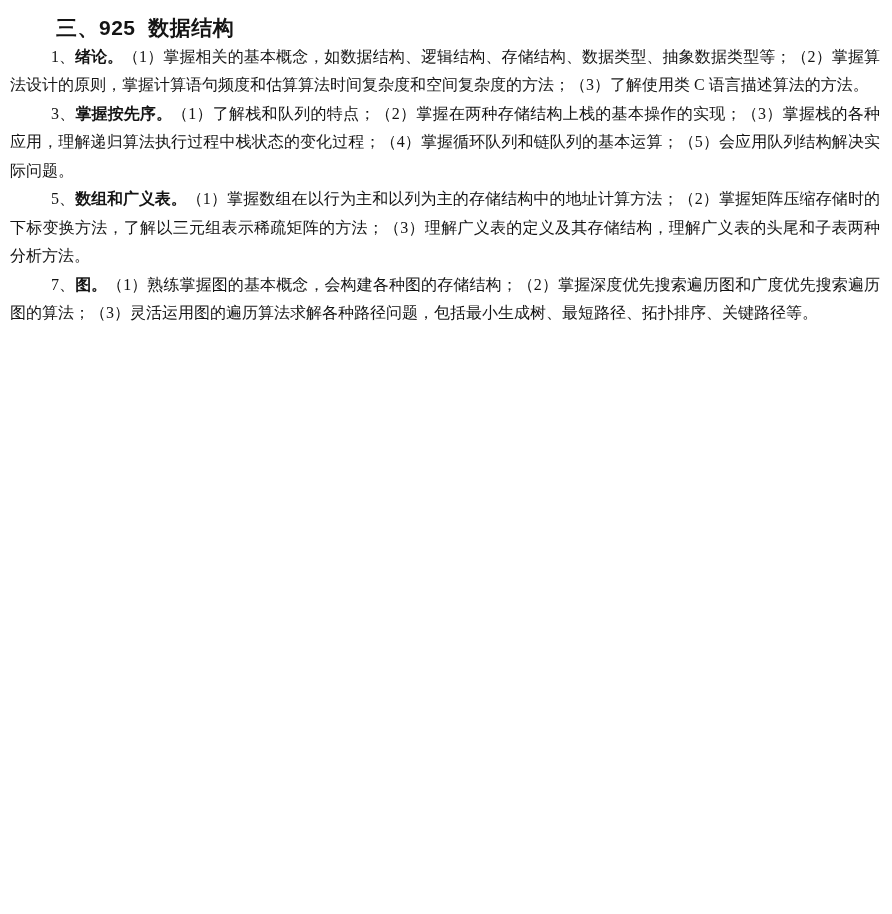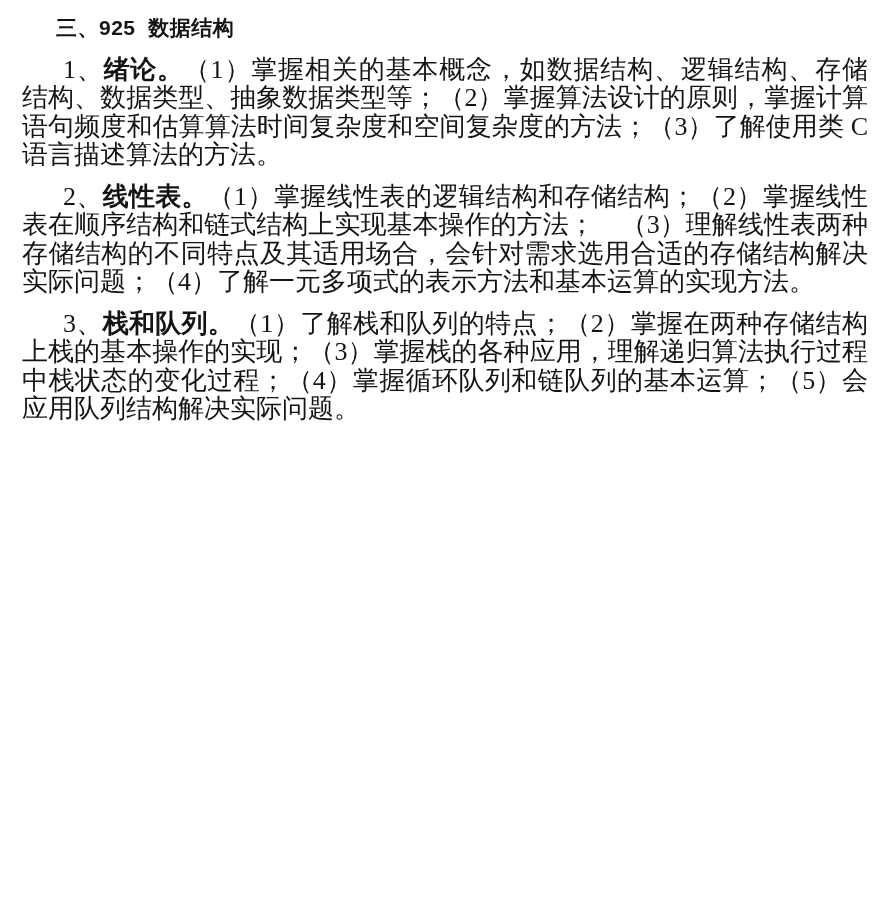--- a/index.html
+++ b/index.html
@@ -30,26 +30,26 @@
     line-height: 28.5px;
     letter-spacing: 0.5px;
     margin: 0 0 0 0;
     padding-left: 46px;
     white-space: pre;
   }
   .section {
     margin: 0;
   }
   .para {
-    font-size: 26px;
+    font-size: 16px;
     line-height: 28.5px;
     text-align: justify;
     text-justify: inter-character;
     text-indent: 41px;
-    margin: 12px;
+    margin: 0;
     word-break: break-all;
     hyphens: none;
   }
   .para:last-child {
     text-align-last: left;
   }
   .sec-num {
     font-weight: normal;
   }
   .sec-name {
@@ -62,26 +62,29 @@
 <body>
 
 <div class="page">
 
   <h1 class="doc-title">三、925  数据结构</h1>
 
   <div class="section">
     <p class="para"><span class="sec-num">1、</span><span class="sec-name">绪论。</span><span>（1）掌握相关的基本概念，如数据结构、逻辑结构、存储结构、数据类型、抽象数据类型等；（2）掌握算法设计的原则，掌握计算语句频度和估算算法时间复杂度和空间复杂度的方法；（3）了解使用类 C 语言描述算法的方法。</span></p>
   </div>
 
-  <div class="section">
-    <p class="para"><span class="sec-num">2、</span><span class="sec-name">线性表。</span><span>（1）掌握线性表的逻辑结构和存储结构；（2）掌握线性表在顺序结构和链式结构上实现基本操作的方法；　（3）理解线性表两种存储结构的不同特点及其适用场合，会针对需求选用合适的存储结构解决实际问题；（4）了解一元多项式的表示方法和基本运算的实现方法。</span></p>
-  </div>
 
   <div class="section">
-    <p class="para"><span class="sec-num">3、</span><span class="sec-name">栈和队列。</span><span>（1）了解栈和队列的特点；（2）掌握在两种存储结构上栈的基本操作的实现；（3）掌握栈的各种应用，理解递归算法执行过程中栈状态的变化过程；（4）掌握循环队列和链队列的基本运算；（5）会应用队列结构解决实际问题。</span></p>
+    <p class="para"><span class="sec-num">3、</span><span class="sec-name">掌握按先序。</span><span>（1）了解栈和队列的特点；（2）掌握在两种存储结构上栈的基本操作的实现；（3）掌握栈的各种应用，理解递归算法执行过程中栈状态的变化过程；（4）掌握循环队列和链队列的基本运算；（5）会应用队列结构解决实际问题。</span></p>
   </div>
 
 
+  <div class="section">
+    <p class="para"><span class="sec-num">5、</span><span class="sec-name">数组和广义表。</span><span>（1）掌握数组在以行为主和以列为主的存储结构中的地址计算方法；（2）掌握矩阵压缩存储时的下标变换方法，了解以三元组表示稀疏矩阵的方法；（3）理解广义表的定义及其存储结构，理解广义表的头尾和子表两种分析方法。</span></p>
+  </div>
 
 
+  <div class="section">
+    <p class="para"><span class="sec-num">7、</span><span class="sec-name">图。</span><span>（1）熟练掌握图的基本概念，会构建各种图的存储结构；（2）掌握深度优先搜索遍历图和广度优先搜索遍历图的算法；（3）灵活运用图的遍历算法求解各种路径问题，包括最小生成树、最短路径、拓扑排序、关键路径等。</span></p>
+  </div>
 
 
 </div>
 
 </body></html>

